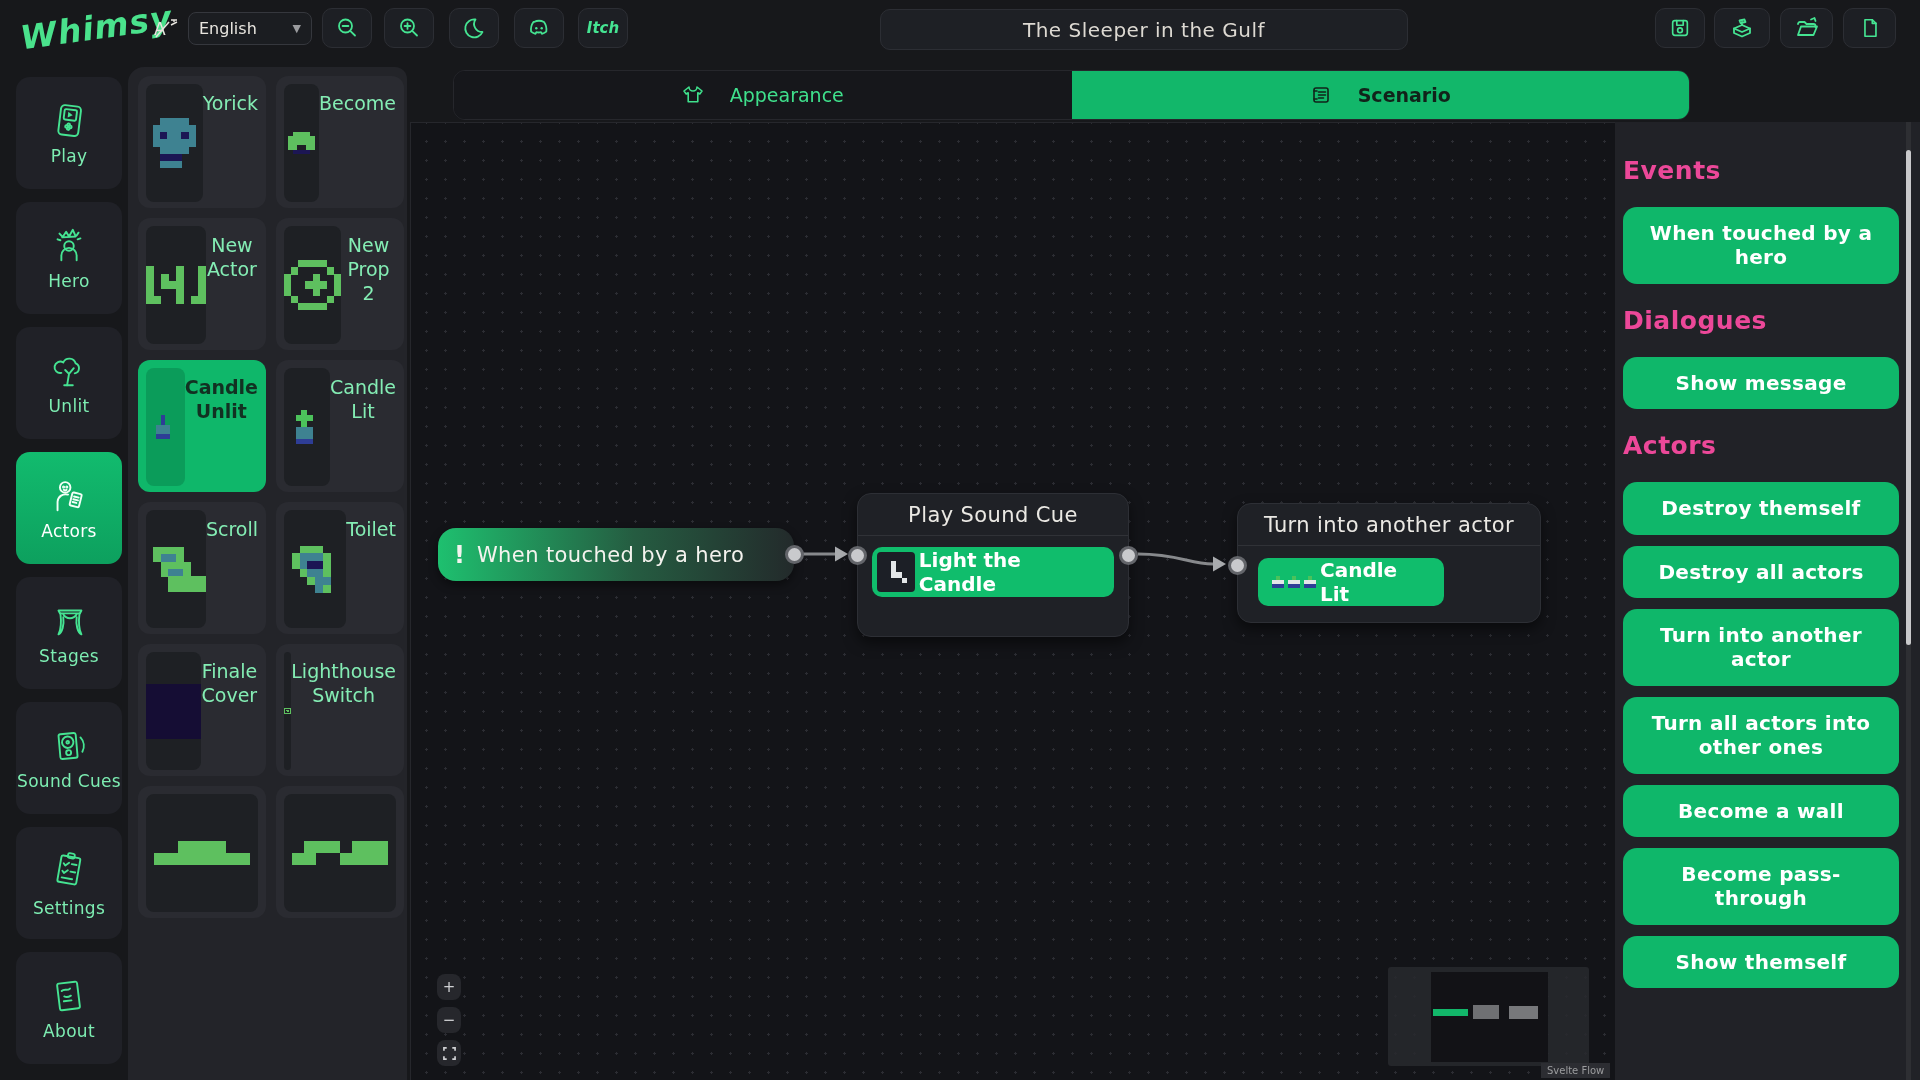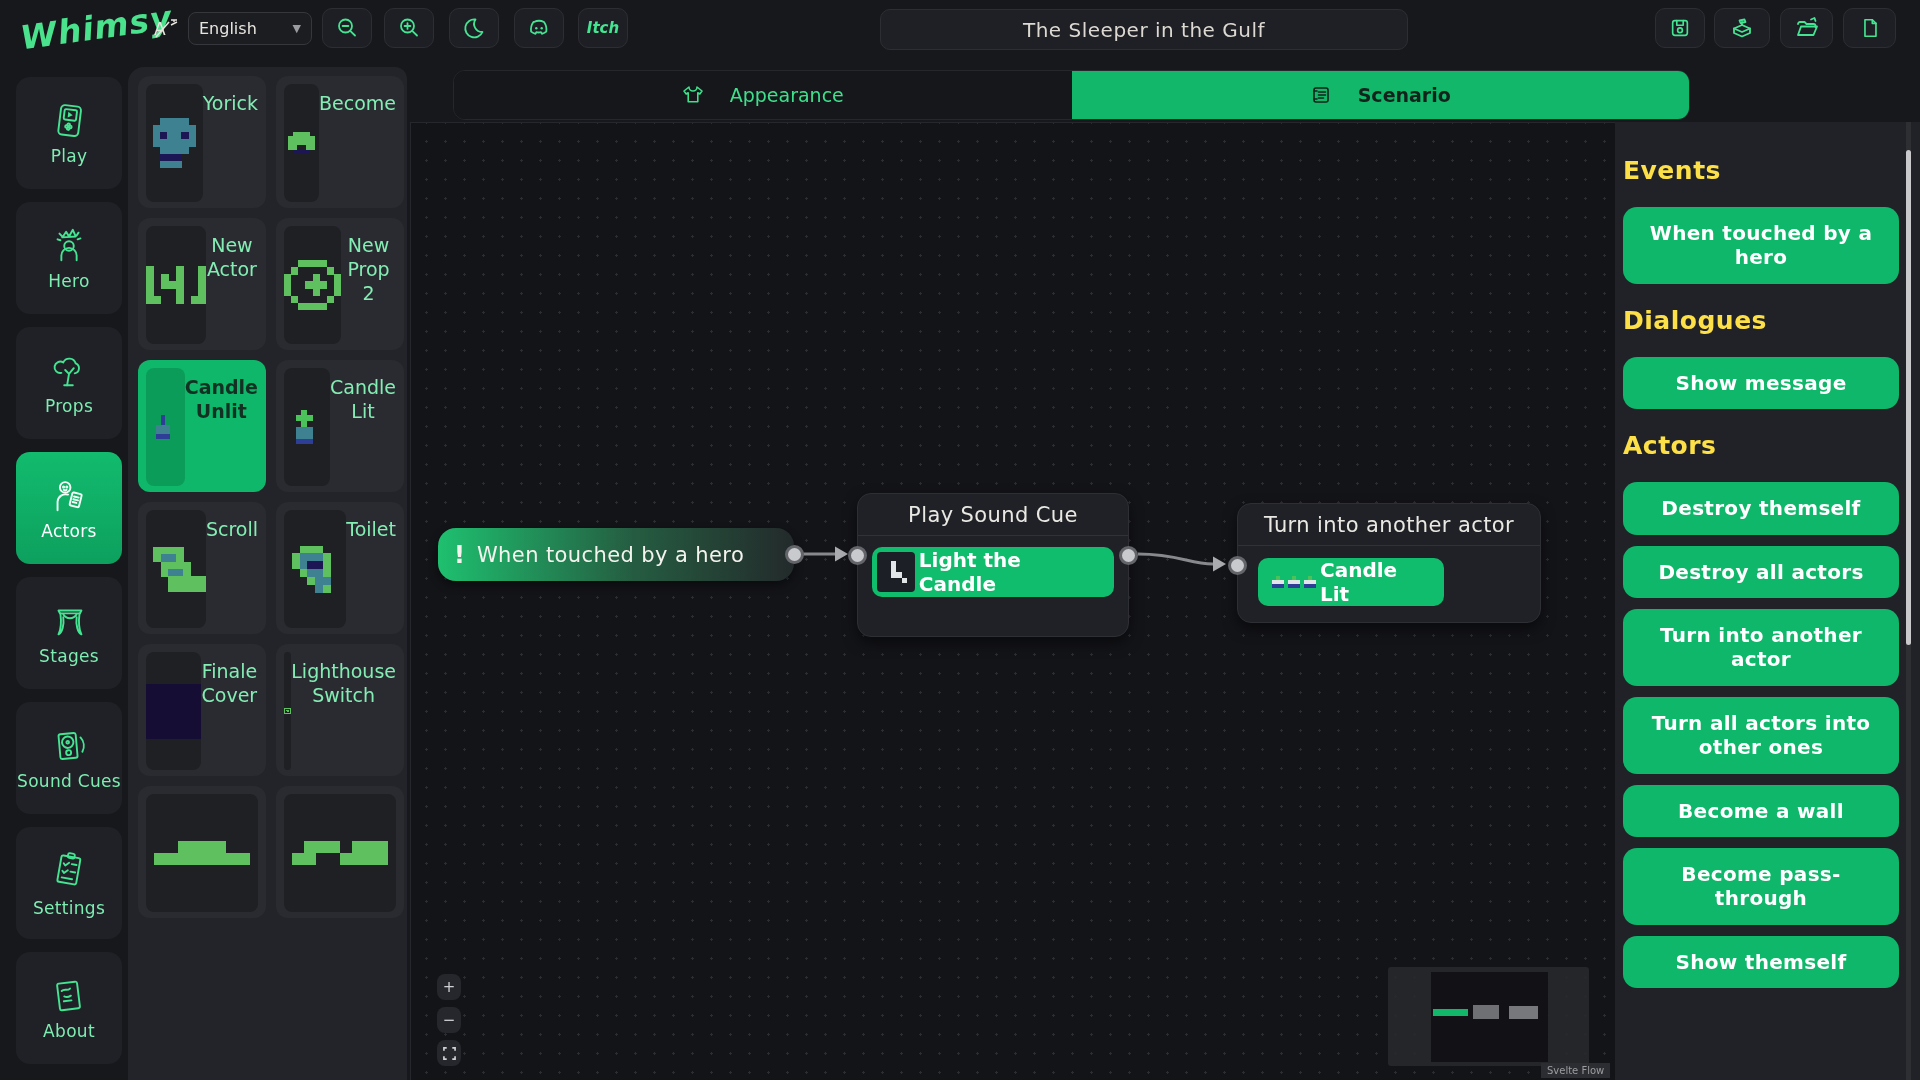--- a/index.html
+++ b/index.html
@@ -88,21 +88,21 @@
   .minimap { position:absolute; left:977px; top:844px; width:201px; height:99px; background:rgba(40,41,46,0.85);
           border-radius:3px; z-index:5; }
   .mm-view { position:absolute; left:43px; top:5px; width:117px; height:90px; background:#121216; }
   .mm-node { position:absolute; }
   .attribution { position:absolute; left:1130px; top:940px; background:#2c2d32; color:#9b9c9e;
           font-size:10px; padding:2px 6px; z-index:6; white-space:nowrap; }
 
   
   .right-panel { position:absolute; left:1615px; top:122px; width:305px; height:958px; background:#212227;
           padding:34px 22px 0 8px; overflow:hidden; }
-  .rp-head { color:#fde047; font-size:25px; font-weight:bold; letter-spacing:0.5px; margin:22px 0 22px 0; }
+  .rp-head { color:#ec4899; font-size:25px; font-weight:bold; letter-spacing:0.5px; margin:22px 0 22px 0; }
   .rp-head:first-child { margin-top:0; }
   .rp-btn { width:276px; background:#0fb76a; border:none; border-radius:14px; color:#ffffff; font-weight:bold;
           font-size:20px; line-height:1.22; padding:14px 18px; margin-bottom:11px; display:block;
           font-family:inherit; letter-spacing:0.3px; }
   .rp-scroll-track { position:absolute; left:1906px; top:122px; width:5px; height:958px; background:#2e2f33; }
   .rp-scroll-thumb { position:absolute; left:1906px; top:150px; width:5px; height:495px; background:#c9c9cb;
           border-radius:3px; }
 </style>
 </head>
 <body>
@@ -212,21 +212,21 @@
           <path d="M11,15 l3,1 M35,14 l-3,1 M13,9 l3,3 M33,8 l-2,3"></path>
         </svg>
         <span class="lbl">Hero</span>
       </div>
       <div class="side-item" style="top: 327px;">
         <svg width="46" height="42" viewBox="0 0 46 44">
           <path d="M15,24 a6,6 0 1 1 2,-11 a7,7 0 0 1 13,1 a5.5,5.5 0 0 1 -1,10.5"></path>
           <path d="M21,37 l2,-12 m0,0 l5,-6 m-5,6 l-4,-4"></path>
           <path d="M18,37 h9"></path>
         </svg>
-        <span class="lbl">Props</span>
+        <span class="lbl">Unlit</span>
       </div>
       <div class="side-item sel" style="top: 452px;">
         <svg width="46" height="42" viewBox="0 0 46 44">
           <circle cx="19" cy="13" r="5.5"></circle>
           <circle cx="17.3" cy="12.5" r="0.6" fill="currentColor"></circle>
           <circle cx="20.7" cy="12.5" r="0.6" fill="currentColor"></circle>
           <path d="M17.5,15.5 q1.5,1.3 3,0"></path>
           <path d="M11,37 v-9 a8.5,8.5 0 0 1 11,-7.5"></path>
           <g transform="rotate(14 30 26)">
             <rect x="25" y="19" width="10" height="14" rx="1.5"></rect>

